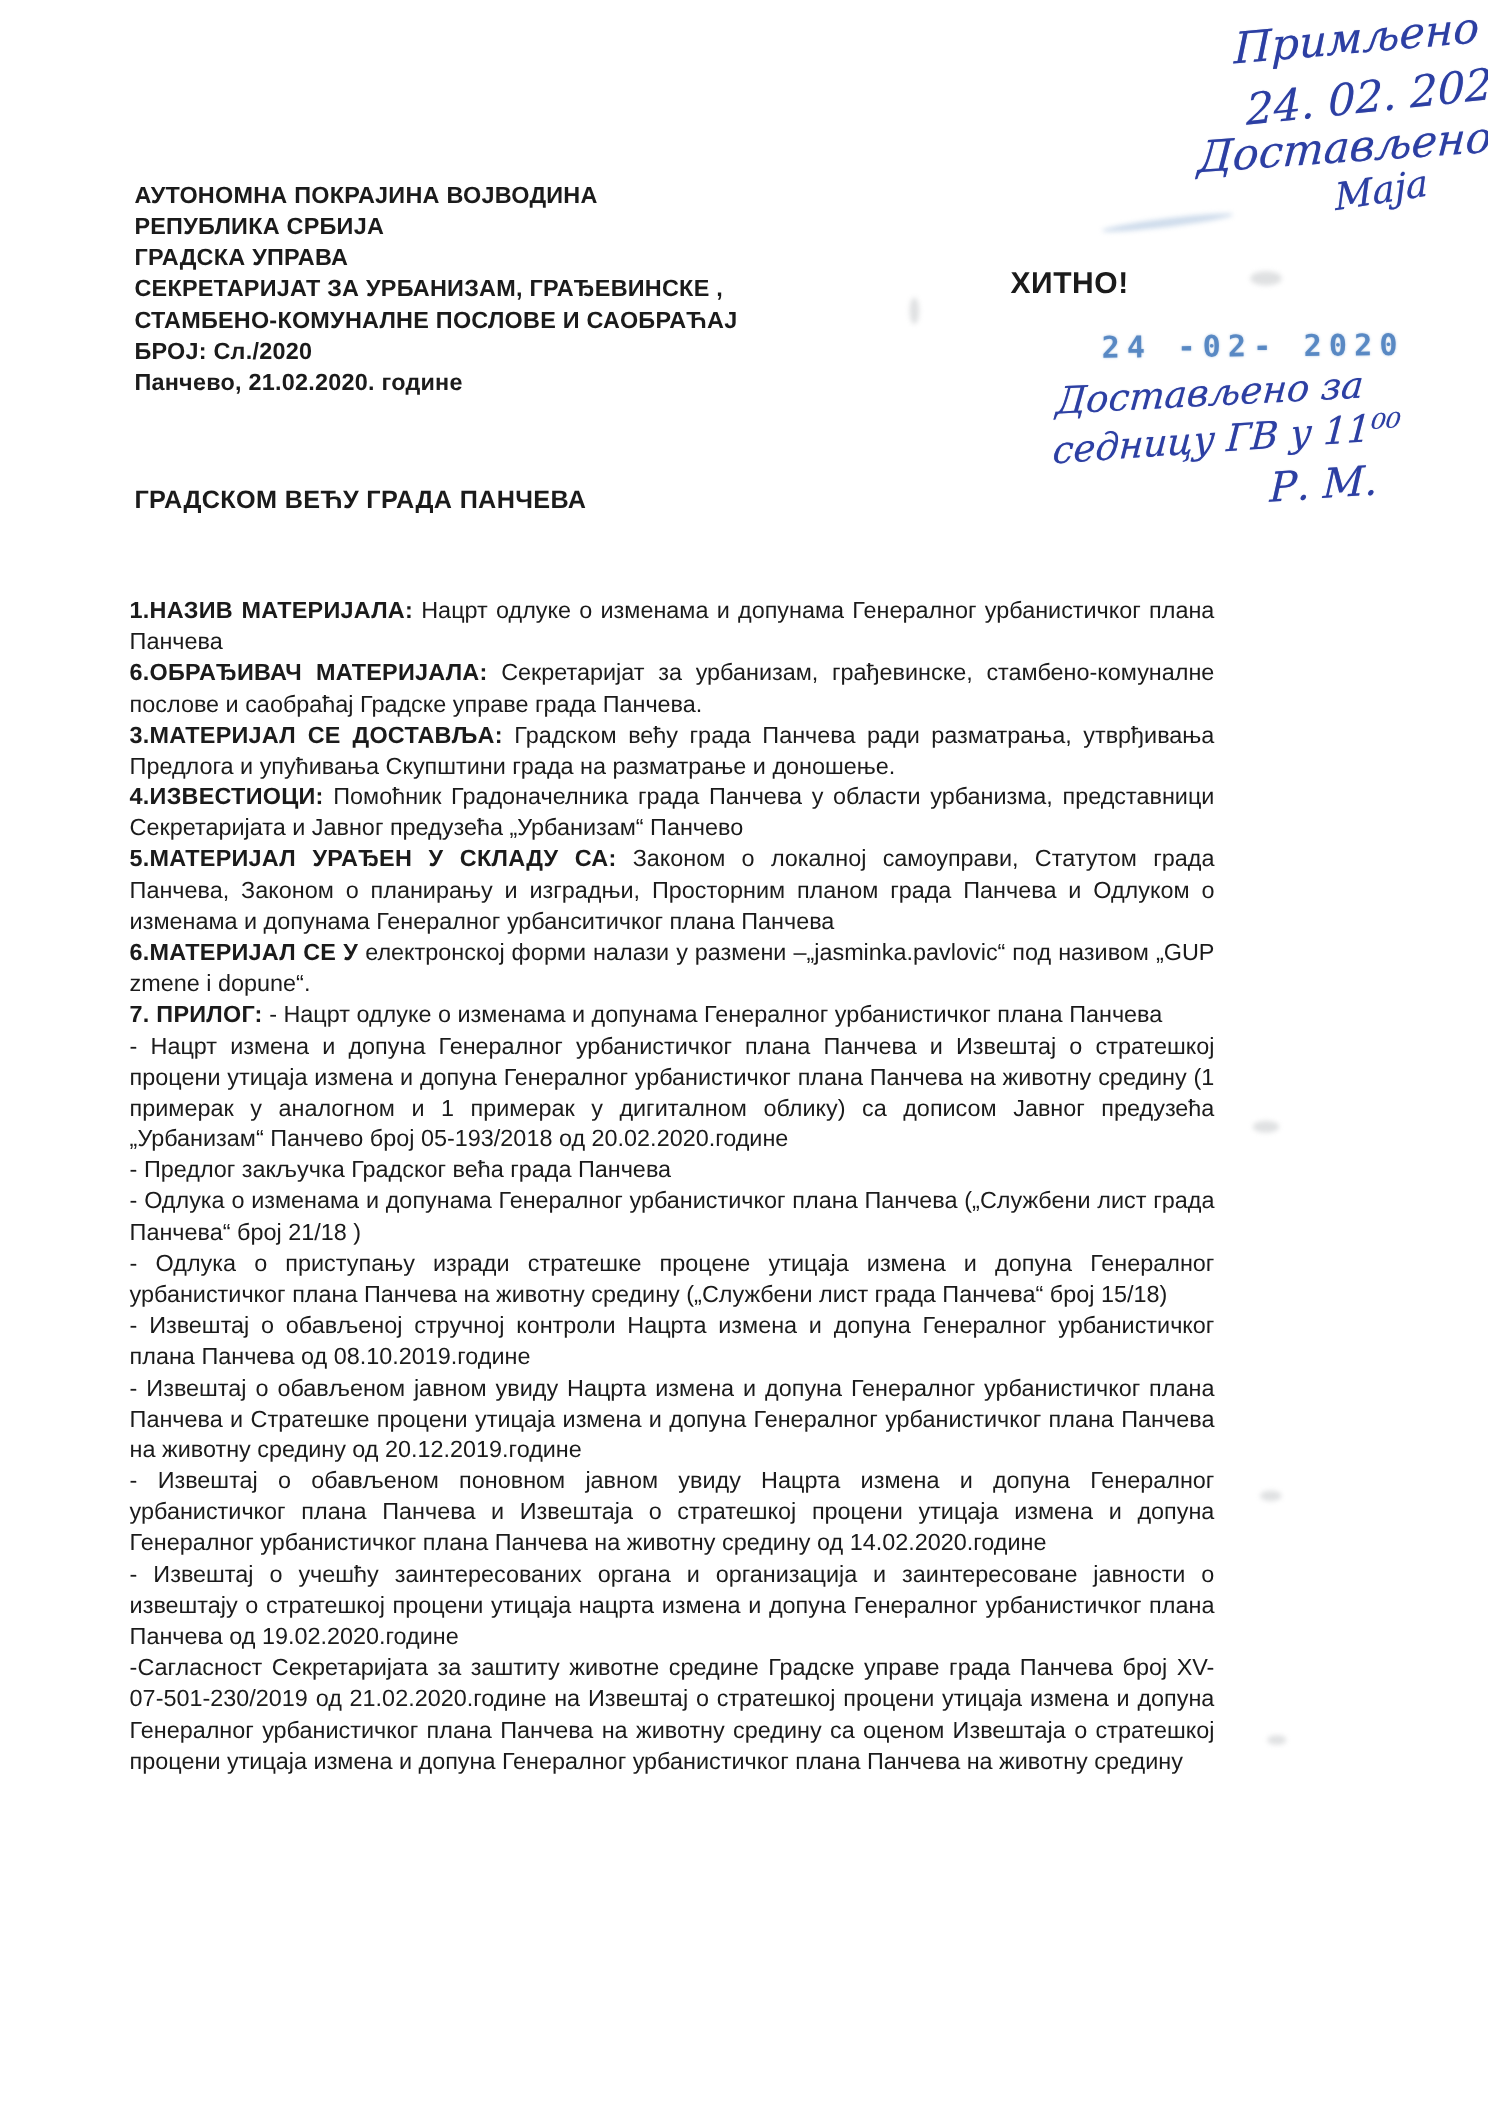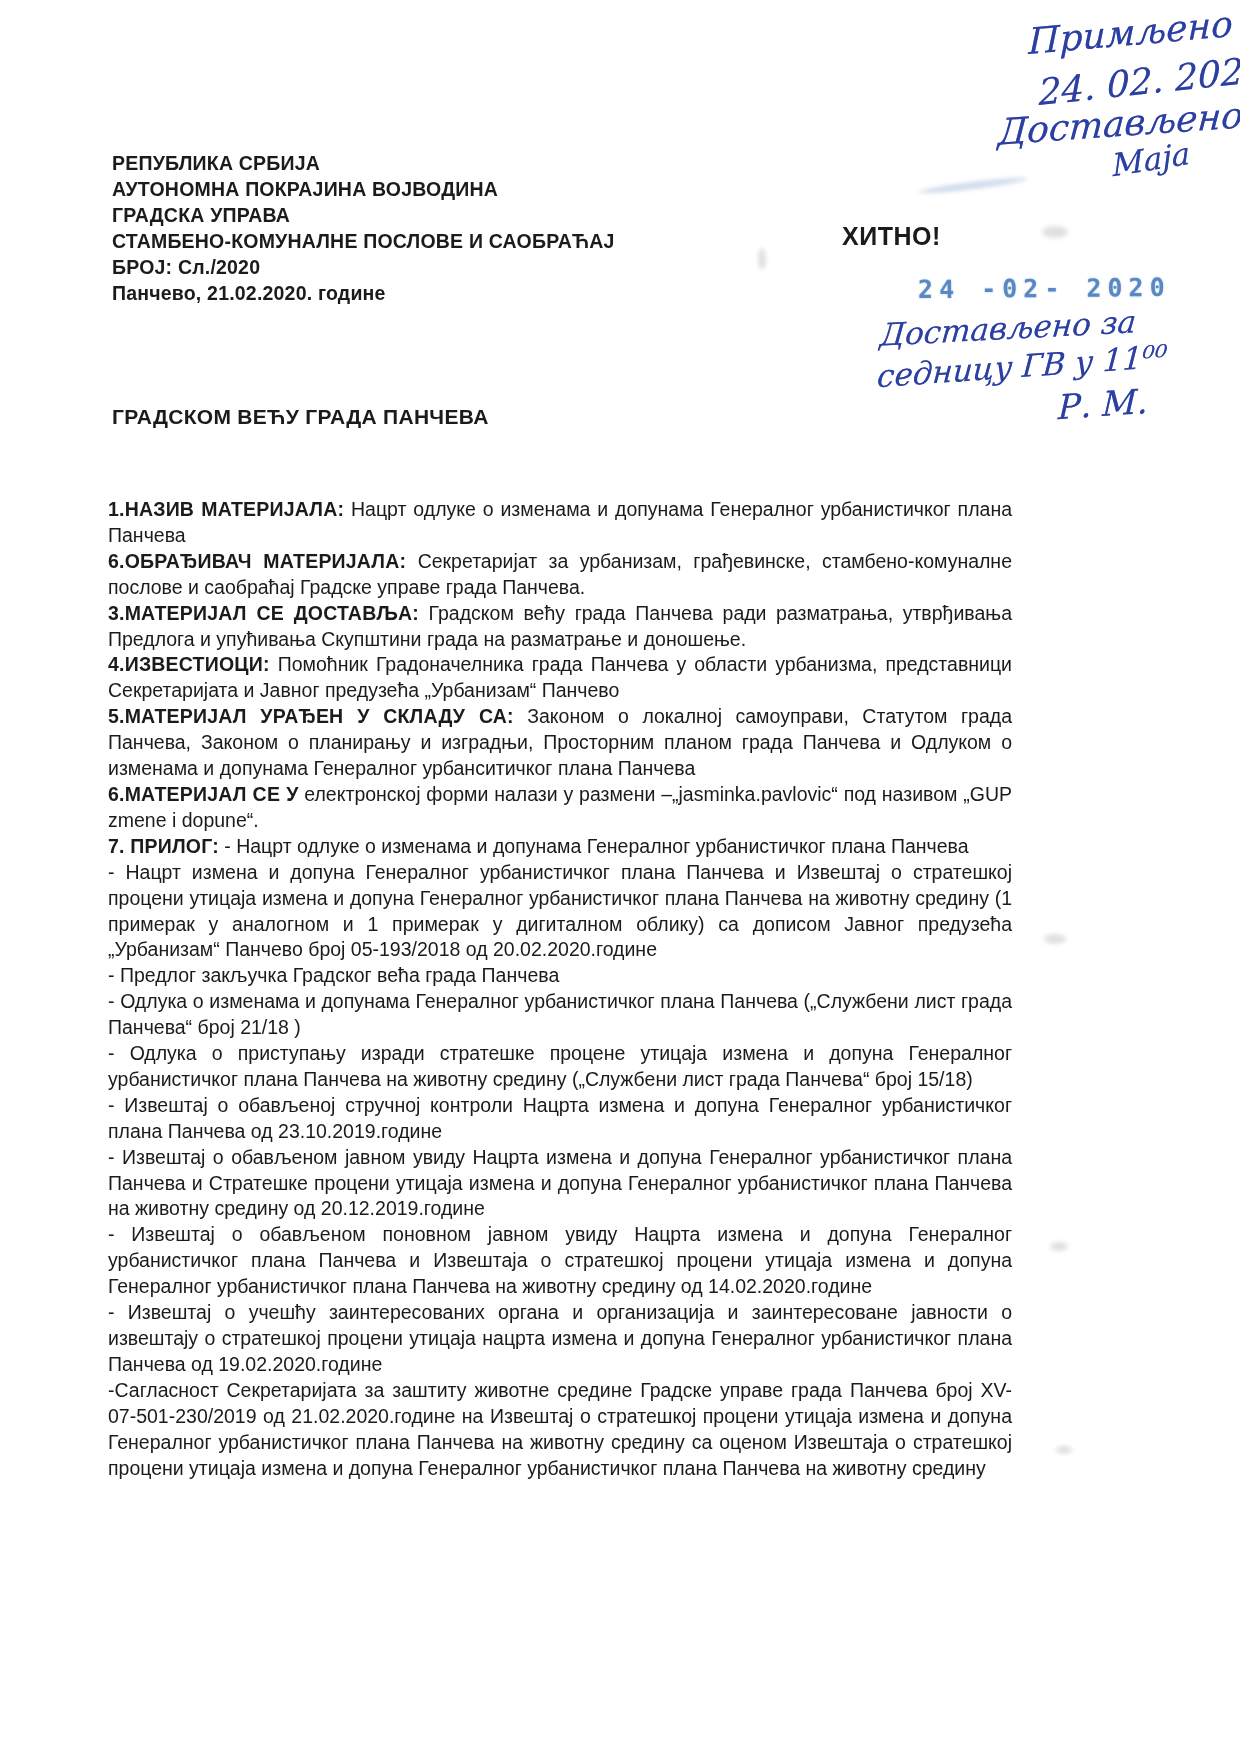--- a/index.html
+++ b/index.html
@@ -76,27 +76,28 @@
 
 <div class="page">
 
   <div class="hw hw-received">Примљено</div>
   <div class="hw hw-received-date">24. 02. 2020</div>
   <div class="hw hw-delivered-sig">Достављено</div>
   <div class="hw hw-name">Маја</div>
 
   <div class="letterhead">
 
+      <div class="lh-line">АУТОНОМНА ПОКРАЈИНА ВОЈВОДИНА</div>
+
       <div class="lh-line">РЕПУБЛИКА СРБИЈА</div>
-
-      <div class="lh-line">АУТОНОМНА ПОКРАЈИНА ВОЈВОДИНА</div>
 
 
       <div class="lh-line">ГРАДСКА УПРАВА</div>
 
+      <div class="lh-line">СЕКРЕТАРИЈАТ ЗА УРБАНИЗАМ, ГРАЂЕВИНСКЕ ,</div>
 
       <div class="lh-line">СТАМБЕНО-КОМУНАЛНЕ ПОСЛОВЕ И САОБРАЋАЈ</div>
 
       <div class="lh-line">БРОЈ: Сл./2020</div>
 
       <div class="lh-line">Панчево, 21.02.2020. године</div>
     </div>
 
   <div class="urgent">ХИТНО!</div>
 
@@ -125,21 +126,21 @@
       <p class="para"><b>7. ПРИЛОГ:</b> <span>- Нацрт одлуке о  изменама и допунама Генералног урбанистичког плана Панчева</span></p>
 
       <p class="para"> <span>- Нацрт измена и допуна  Генералног урбанистичког плана  Панчева и Извештај о стратешкој процени утицаја измена и допуна Генералног урбанистичког плана  Панчева на животну средину (1 примерак у аналогном и 1 примерак у дигиталном облику) са дописом Јавног предузећа „Урбанизам“ Панчево број  05-193/2018 од 20.02.2020.године</span></p>
 
       <p class="para"> <span>- Предлог закључка Градског већа града Панчева</span></p>
 
       <p class="para"> <span>- Одлука  о изменама и допунама  Генералног урбанистичког плана  Панчева („Службени лист града Панчева“ број 21/18 )</span></p>
 
       <p class="para"> <span>- Одлука  о  приступању  изради  стратешке  процене  утицаја  измена  и  допуна  Генералног урбанистичког плана  Панчева на животну средину („Службени лист града Панчева“ број 15/18)</span></p>
 
-      <p class="para"> <span>- Извештај о обављеној стручној контроли Нацрта измена и допуна Генералног урбанистичког плана Панчева од  23.10.2019.године</span></p>
+      <p class="para"> <span>- Извештај о обављеној стручној контроли Нацрта измена и допуна Генералног урбанистичког плана Панчева од  08.10.2019.године</span></p>
 
       <p class="para"> <span>- Извештај о  обављеном јавном увиду Нацрта измена и допуна Генералног урбанистичког плана Панчева и Стратешке процени утицаја измена и допуна Генералног урбанистичког плана Панчева на животну средину од  20.12.2019.године</span></p>
 
       <p class="para"> <span>- Извештај о  обављеном поновном јавном увиду Нацрта измена и допуна Генералног урбанистичког плана Панчева и Извештаја о стратешкој процени утицаја измена и допуна Генералног урбанистичког плана  Панчева на животну средину  од 14.02.2020.године</span></p>
 
       <p class="para"> <span>- Извештај о учешћу заинтересованих органа и организација и заинтересоване јавности о извештају о стратешкој процени утицаја нацрта измена и допуна Генералног урбанистичког плана  Панчева од 19.02.2020.године</span></p>
 
       <p class="para"> <span>-Сагласност Секретаријата за заштиту животне средине Градске управе града Панчева број XV-07-501-230/2019 од 21.02.2020.године на  Извештај о стратешкој процени утицаја измена и допуна Генералног урбанистичког плана  Панчева на животну средину  са оценом Извештаја о стратешкој процени утицаја измена и допуна Генералног урбанистичког плана Панчева на животну средину</span></p>
     </div>
 

